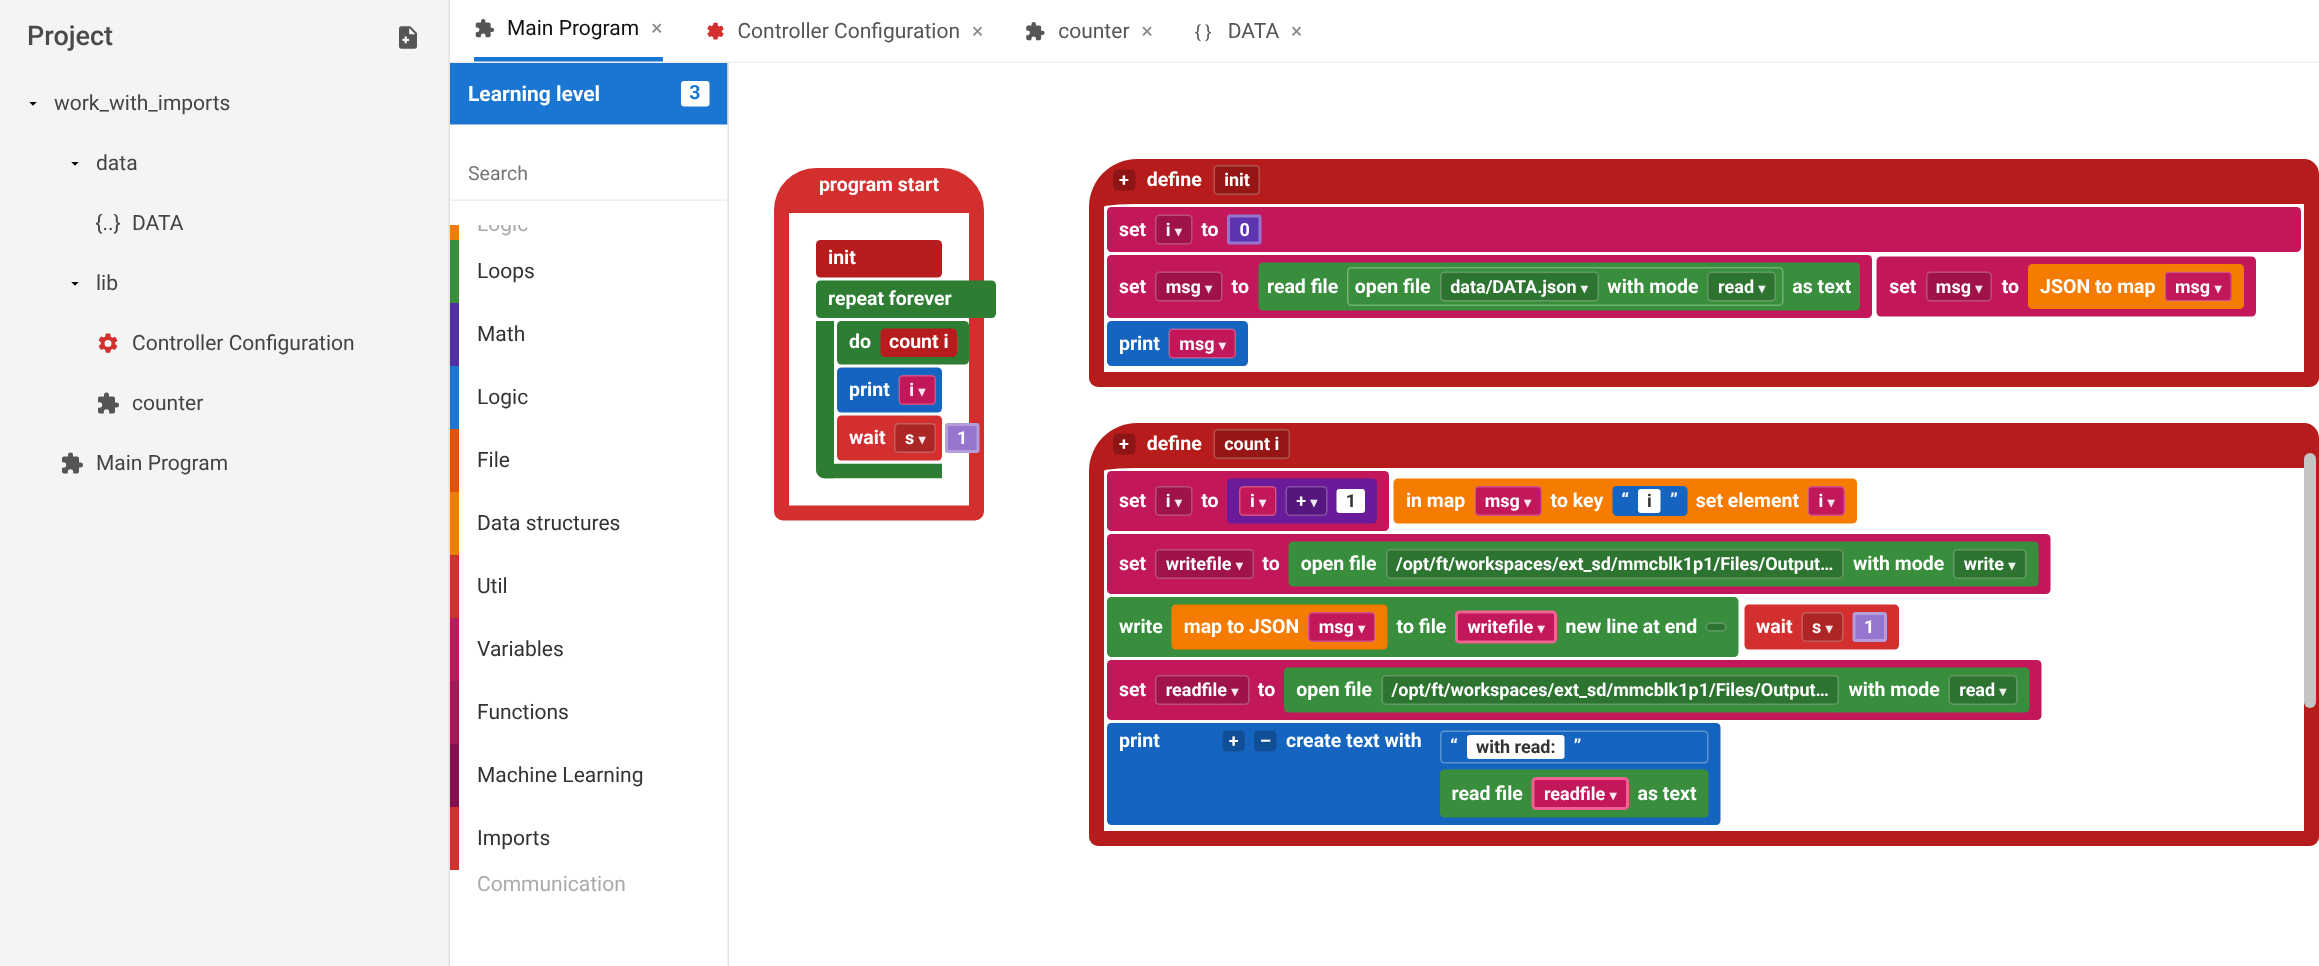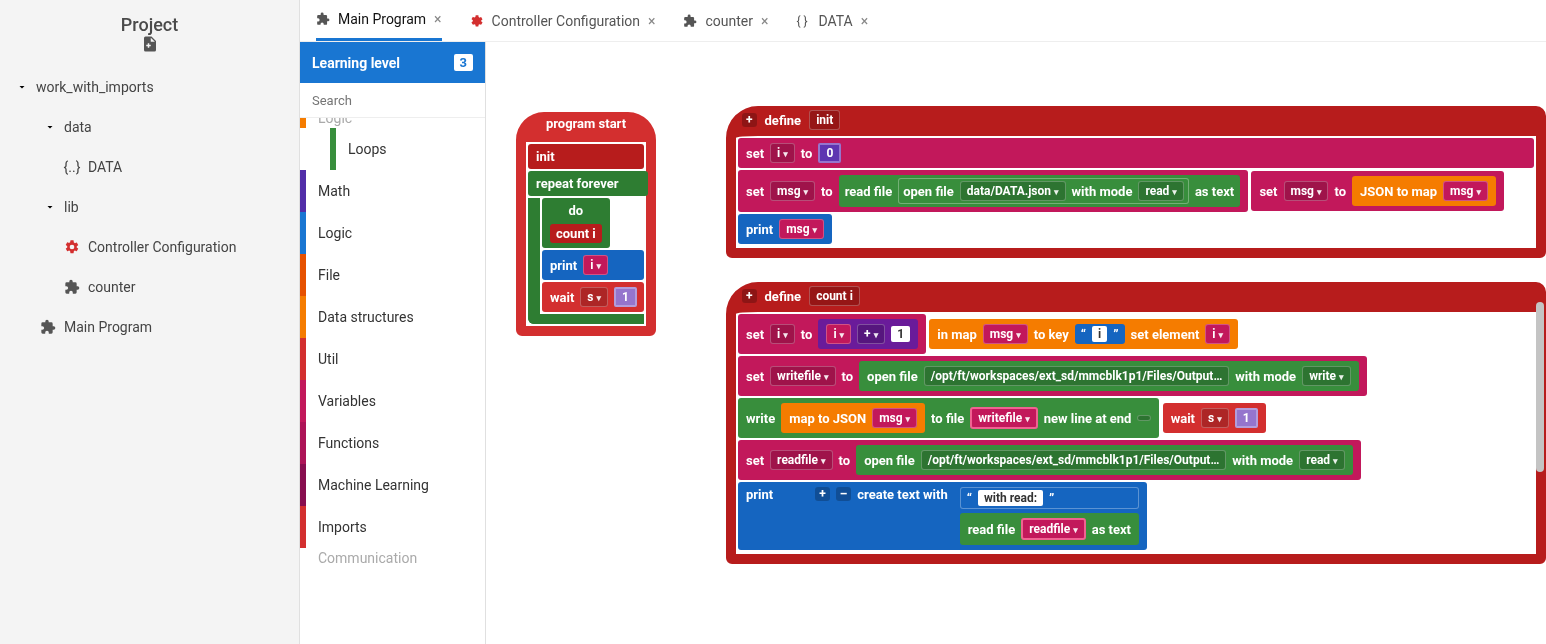--- a/index.html
+++ b/index.html
@@ -1,40 +1,40 @@
 <!DOCTYPE html>
 <html><head>
 <meta charset="utf-8">
 <style>
 * { box-sizing: border-box; margin: 0; padding: 0; font-family: Roboto, Arial, sans-serif; }
 body { width: 1546px; height: 644px; overflow: hidden; background: #fff; display: flex; }
 .panel-left { width: 300px; background: #f4f4f4; border-right: 1px solid #e0e0e0; display: flex; flex-direction: column; }
-.proj-header { display: flex; align-items: center; justify-content: space-between; padding: 14px 18px 10px 18px; flex-direction: column; }
+.proj-header { display: flex; align-items: center; justify-content: space-between; padding: 14px 18px 10px 18px; }
 .proj-header h1 { font-size: 18px; font-weight: 500; color: #4a4a4a; }
 .add-icon { width: 18px; height: 18px; fill: #555; }
 .tree { padding: 4px 0; font-size: 14px; color: #444; }
 .tree-item { display: flex; align-items: center; height: 40px; padding-left: 16px; gap: 8px; cursor: pointer; }
 .indent-1 { padding-left: 44px; }
 .indent-2 { padding-left: 64px; }
 .tree-icon { width: 16px; height: 16px; display: inline-flex; align-items: center; justify-content: center; fill: #555; }
 .tree-icon.red { fill: #d32f2f; }
 .chev { width: 12px; height: 12px; }
 
-.panel-mid { width: 186px; border-right: 1px solid #e0e0e0; display: flex; flex-direction: column; margin-top: 88px; overflow: hidden; }
+.panel-mid { width: 186px; border-right: 1px solid #e0e0e0; display: flex; flex-direction: column; margin-top: 88px; overflow: hidden; gap: 16px; }
 .learn-bar { background: #1976d2; color: #fff; font-size: 14px; font-weight: 700; padding: 12px 12px; display: flex; justify-content: space-between; align-items: center; }
 .learn-bar .badge { background: #fff; color: #1976d2; font-weight: 700; border-radius: 2px; padding: 1px 6px; font-size: 13px; }
 .search-row { display: flex; align-items: center; padding: 8px 12px; border-bottom: 1px solid #eee; }
 .search-row input { border: none; background: transparent; font-size: 13px; color: #4d7c0f; flex: 1; outline: none; }
 .search-row svg { width: 18px; height: 18px; fill: #555; }
 .toolbox { flex: 1; overflow: hidden; }
 .tool-item { height: 42px; display: flex; align-items: center; padding: 0 12px; font-size: 14px; color: #333; border-left: 6px solid transparent; cursor: pointer; }
 .tool-item.cut { color: #aaa; }
 .c-orange { border-left-color: #f57c00; }
 .c-red { border-left-color: #d32f2f; }
-.c-green { border-left-color: #388e3c; margin-left: 30px; }
+.c-green { border-left-color: #388e3c; }
 .c-purple { border-left-color: #512da8; }
 .c-blue { border-left-color: #1976d2; }
 .c-dorange { border-left-color: #e65100; }
 .c-pink { border-left-color: #c2185b; align-items: center; }
 .c-magenta { border-left-color: #ad1457; }
 .c-dpink { border-left-color: #880e4f; }
 
 .panel-main { flex: 1; display: flex; flex-direction: column; position: relative; }
 .tabs { display: flex; align-items: center; height: 42px; padding-left: 16px; border-bottom: 1px solid #eee; gap: 28px; }
 .tab { display: flex; align-items: center; gap: 8px; font-size: 14px; color: #555; height: 100%; cursor: pointer; }
@@ -68,21 +68,21 @@
 .b-blue { background: #1565c0; }
 .inline-wrap { display: inline-flex; align-items: center; gap: 6px; }
 .plus { background: rgba(0,0,0,0.22); border-radius: 3px; padding: 0 4px; font-size: 12px; }
 
 
 .def-frame { border: 10px solid #b71c1c; border-top-width: 30px; border-radius: 6px; border-top-left-radius: 32px; border-top-right-radius: 10px; position: relative; padding: 2px; }
 .def-head { position: absolute; top: -26px; left: 6px; display: flex; align-items: center; gap: 8px; font-weight: 700; }
 .def-body .blk { margin-bottom: 2px; }
 
 
-.prog-frame { border: 10px solid #d32f2f; border-top-width: 30px; border-radius: 6px; border-top-left-radius: 28px; border-top-right-radius: 28px; position: relative; padding: 2px; }
+.prog-frame { border: 10px solid #d32f2f; border-top-width: 30px; border-radius: 6px; border-top-left-radius: 28px; border-top-right-radius: 28px; position: relative; padding: 18px; }
 .prog-head { position: absolute; top: -26px; left: 0; right: 0; text-align: center; }
 .repeat-frame { border-left: 12px solid #2e7d32; border-bottom: 10px solid #2e7d32; border-bottom-left-radius: 6px; padding-left: 2px; }
 </style>
 </head>
 <body>
 
 <div class="panel-left">
   <div class="proj-header">
     <h1>Project</h1>
     <svg class="add-icon" viewBox="0 0 24 24">
@@ -245,21 +245,21 @@
       <div class="stack" style="left:30px; top:70px;">
         <div class="prog-frame" style="width:140px;">
           <div class="prog-head">program start</div>
           <div class="blk b-darkred">
               <span>init</span>
             </div>
           <div class="blk b-green" style="width:120px;">
               <span>repeat forever</span>
             </div>
           <div class="repeat-frame">
-            <div class="blk b-green" style="display:inline-flex;flex-direction:column;">
+            <div class="blk b-green" style="display:inline-flex;">
               <span>do</span>
               <span class="blk b-darkred" style="padding:2px 6px; margin:0;">
                   <span>count i</span>
                 </span>
             </div>
             <div class="blk b-blue">
               <span>print</span>
               <span class="pill b-pink"><span>i</span> <span class="arrow">▾</span></span>
             </div>
             <div class="blk b-red">

